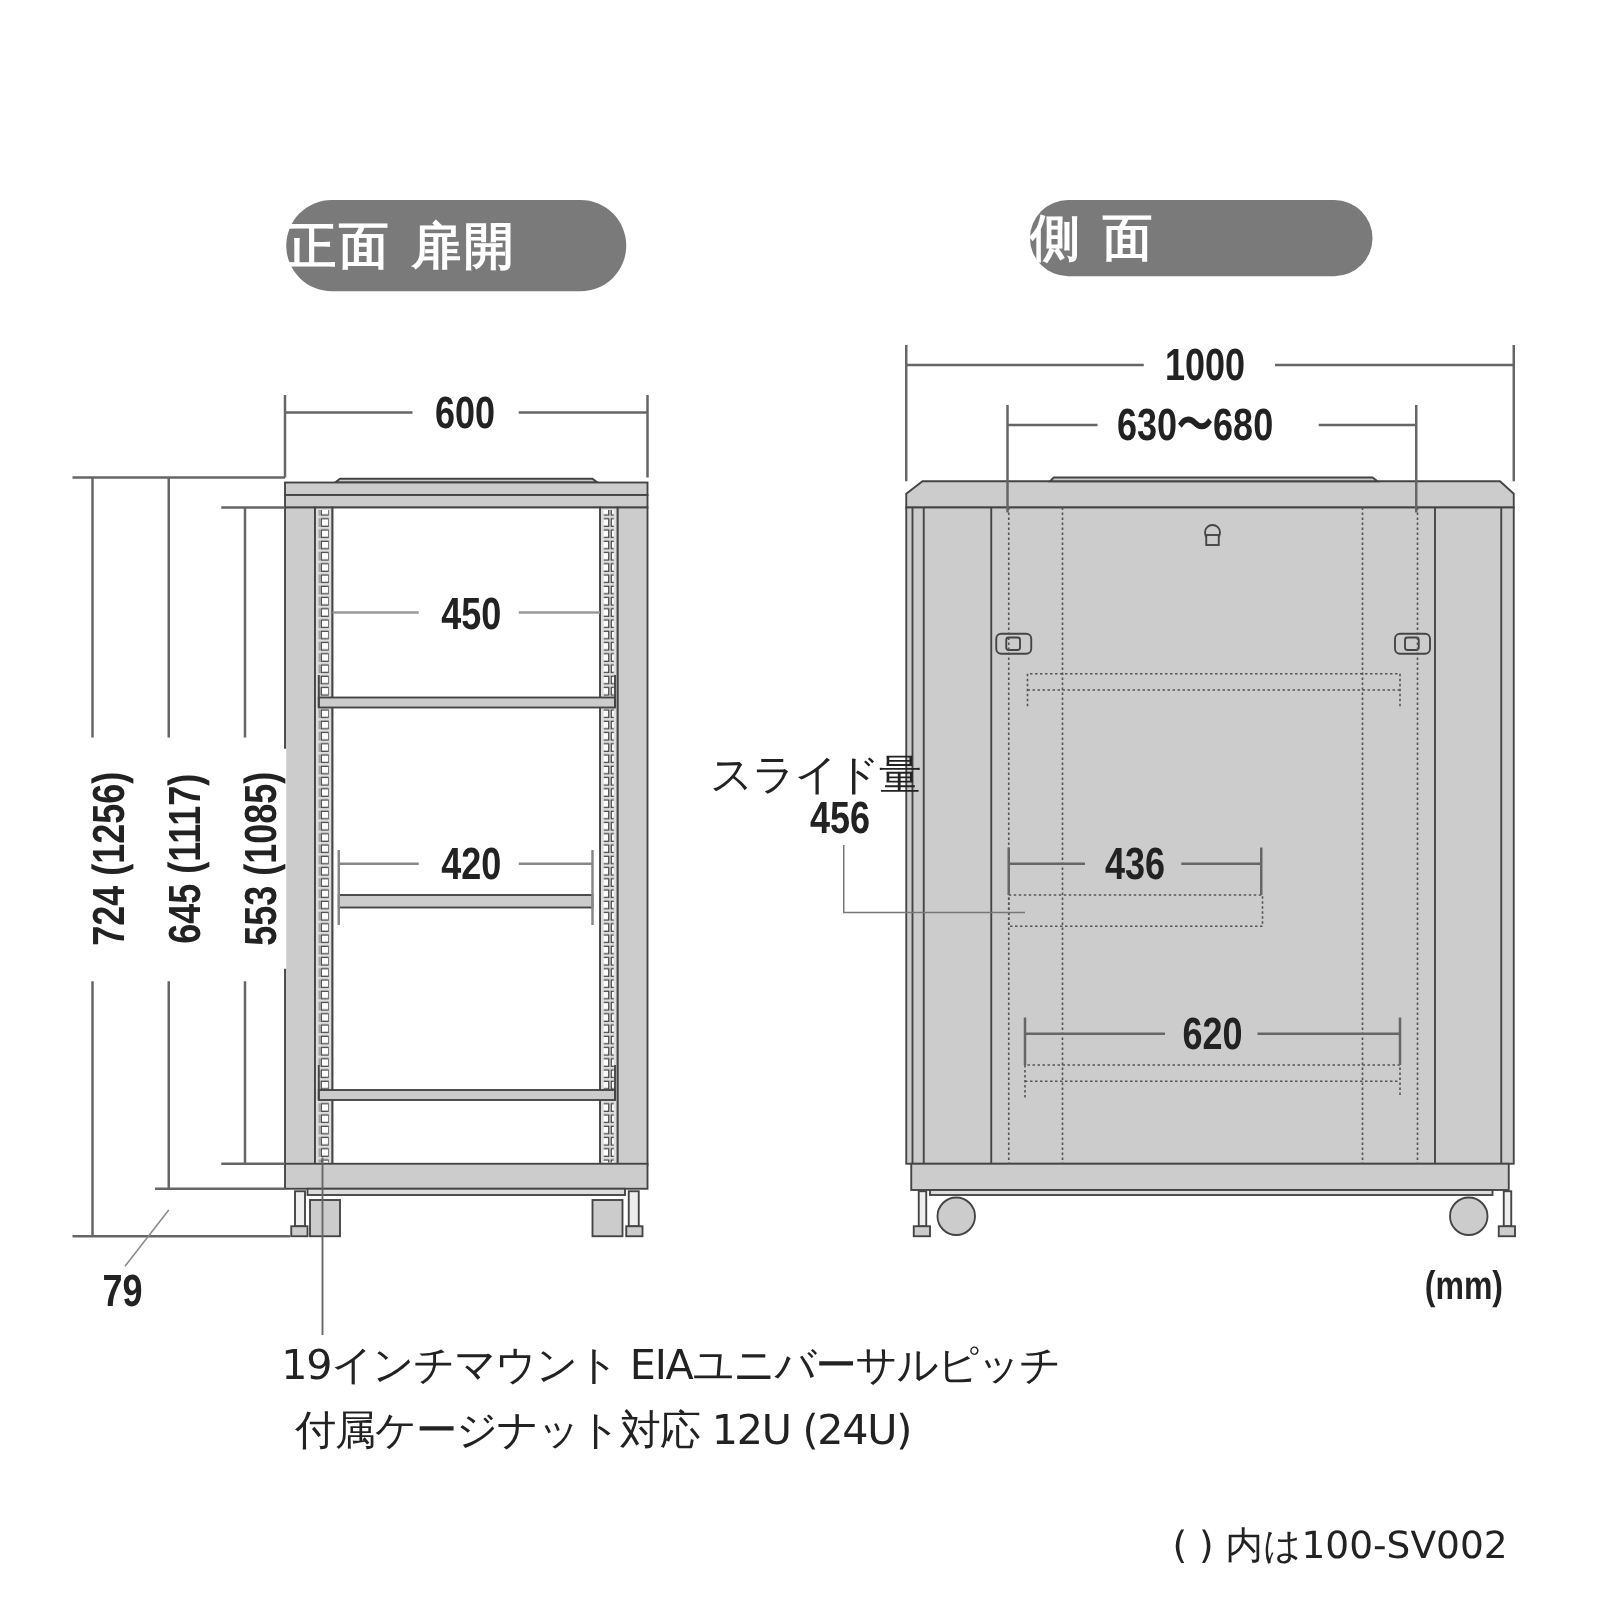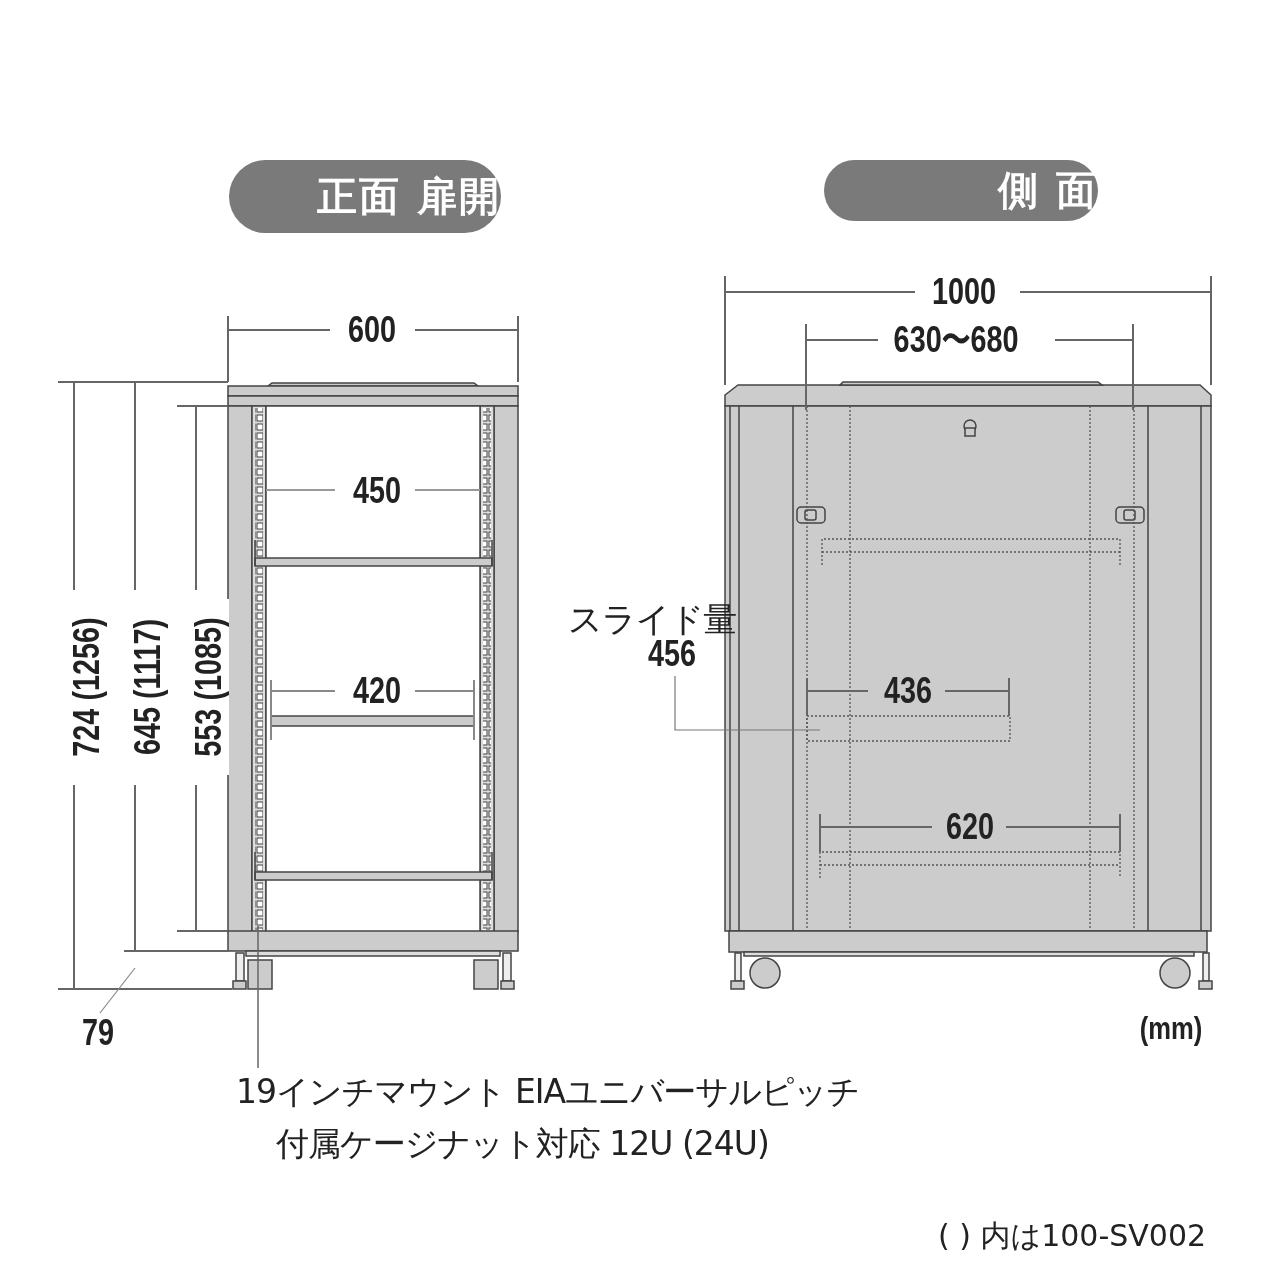--- a/index.html
+++ b/index.html
@@ -1,19 +1,19 @@
 <!DOCTYPE html>
 <html><head>
 <meta charset="utf-8">
 <style>
   html, body { margin:0; padding:0; background:#ffffff; }
   body { width:1280px; height:1280px; position:relative; overflow:hidden;
          font-family:"DejaVu Sans", sans-serif; color:#222; }
   .pill { position:absolute; background:#7a7a7a; color:#fff; border-radius:38px;
-          display:flex; align-items:center; justify-content:flex-end;
+          display:flex; align-items:center; justify-content:flex-start;
           font-family:"DejaVu Sans", sans-serif; font-weight:bold; font-size:40px; letter-spacing:2px; }
   .dim { position:absolute; font-family:"Liberation Sans", sans-serif; font-weight:bold;
          font-size:36px; color:#222; background:#fff; padding:0 12px; line-height:40px;
          transform:scaleX(0.8); transform-origin:center; white-space:nowrap; }
   .dim.nobg { background:transparent; }
   .dim.grey { background:#cccccc; }
   .vdim { position:absolute; font-family:"Liberation Sans", sans-serif; font-weight:bold;
           font-size:36px; color:#222; background:#fff; white-space:nowrap; line-height:40px;
           transform:rotate(-90deg) scaleX(0.8); transform-origin:center; padding:0 10px; }
   .note { position:absolute; font-family:"DejaVu Sans", sans-serif; font-size:33px; color:#222;
@@ -187,15 +187,15 @@
 
 <div class="dim" style="left:912px; top:272px;">1000</div>
 <div class="dim" style="left:866px; top:320px;">630〜680</div>
 <div class="note" style="left:544px; top:597px; font-size:34px;margin-left:24px;">スライド量</div>
 <div class="dim nobg" style="left:630px; top:634px;">456</div>
 <div class="dim grey nobg" style="left:866px; top:671px;">436</div>
 <div class="dim grey nobg" style="left:928px; top:807px;">620</div>
 
 <div class="dim nobg" style="left:1120px; top:1008px; font-size:32px;">(mm)</div>
 
-<div class="note" style="left:236px; top:1070px;">19インチマウント EIAユニバーサルピッチ</div>
-<div class="note" style="left:236px; top:1122px;margin-left:40px;">付属ケージナット対応 12U (24U)</div>
+<div class="note" style="left:225px; top:1070px;">19インチマウント EIAユニバーサルピッチ</div>
+<div class="note" style="left:236px; top:1122px;">付属ケージナット対応 12U (24U)</div>
 <div class="note" style="left:938px; top:1216px; font-size:30px; letter-spacing:0;text-align:right;">(  ) 内は100-SV002</div>
 
 </body></html>

